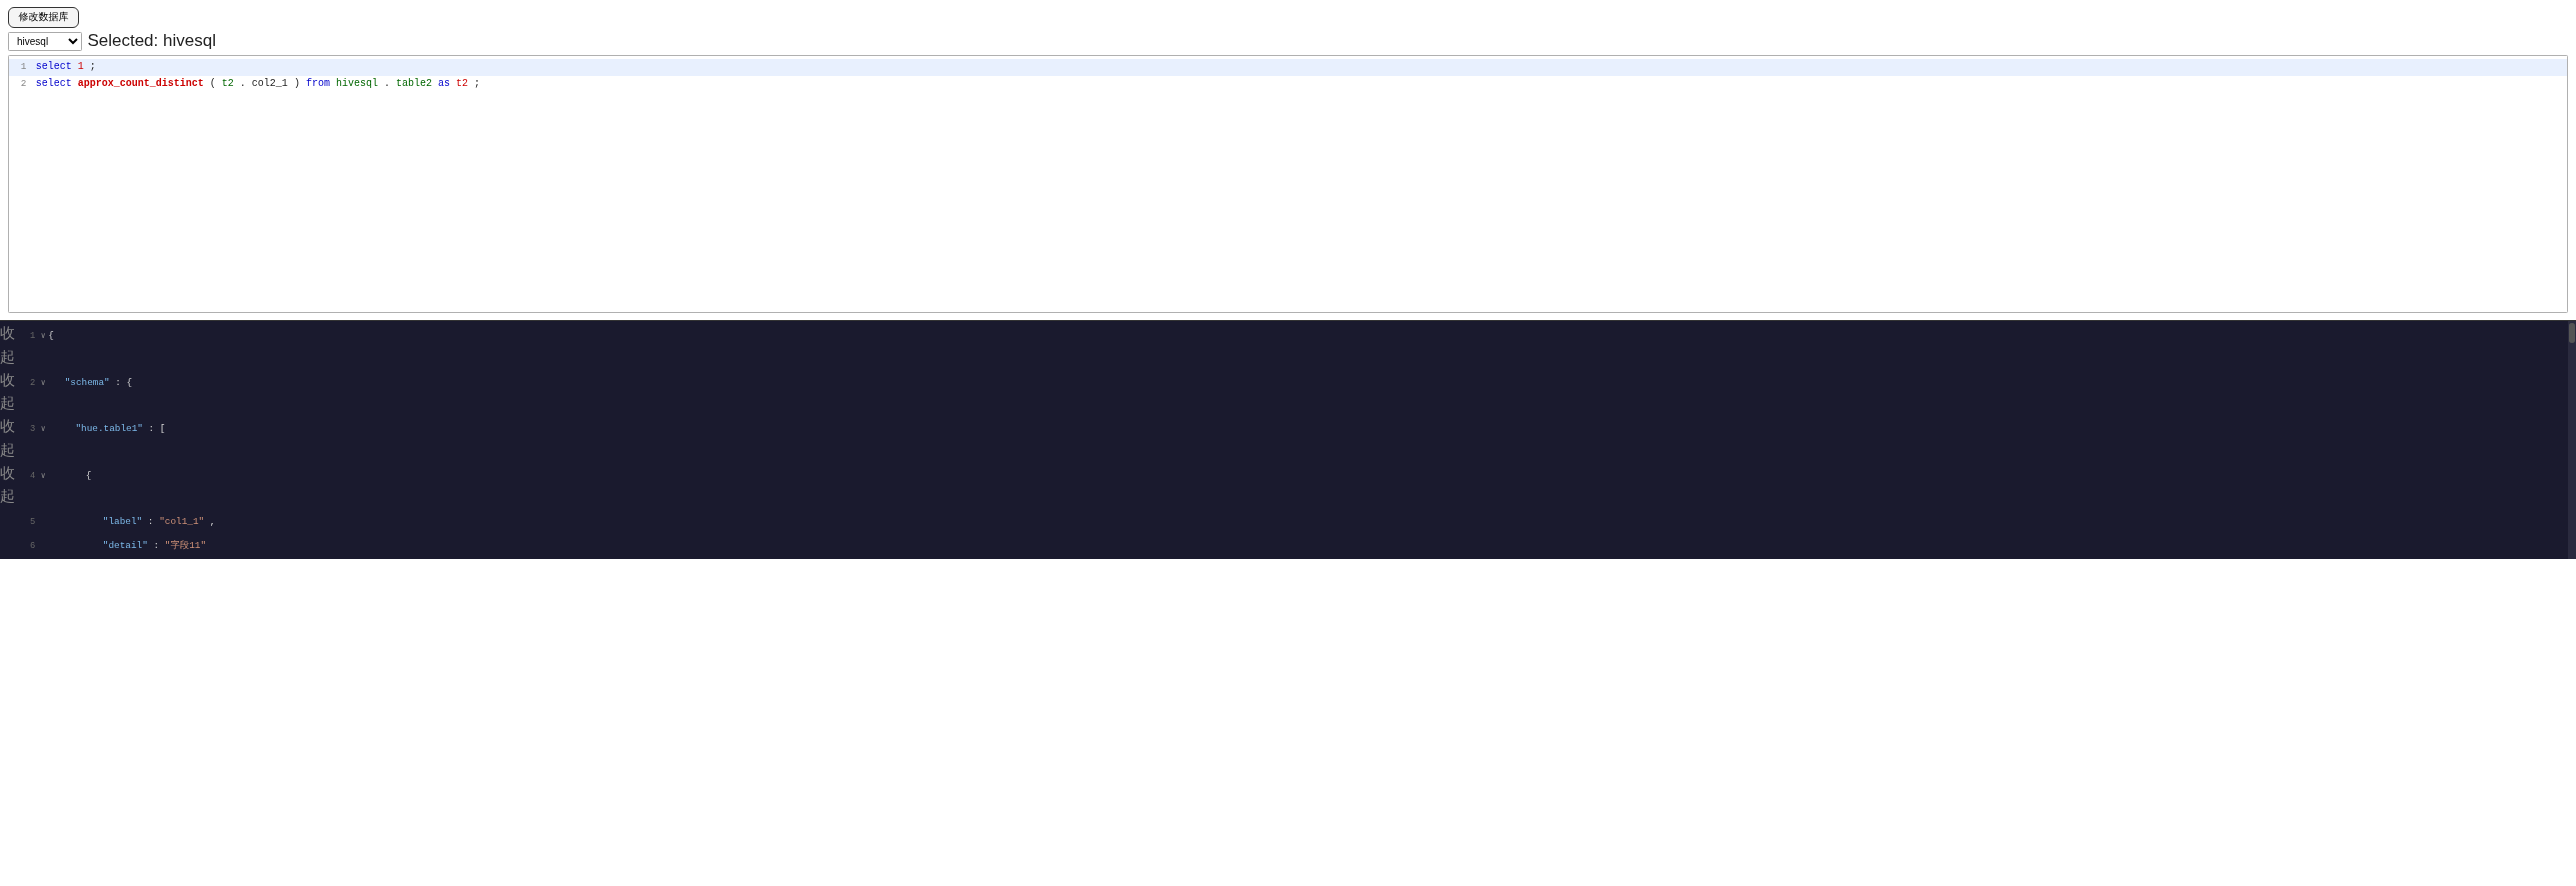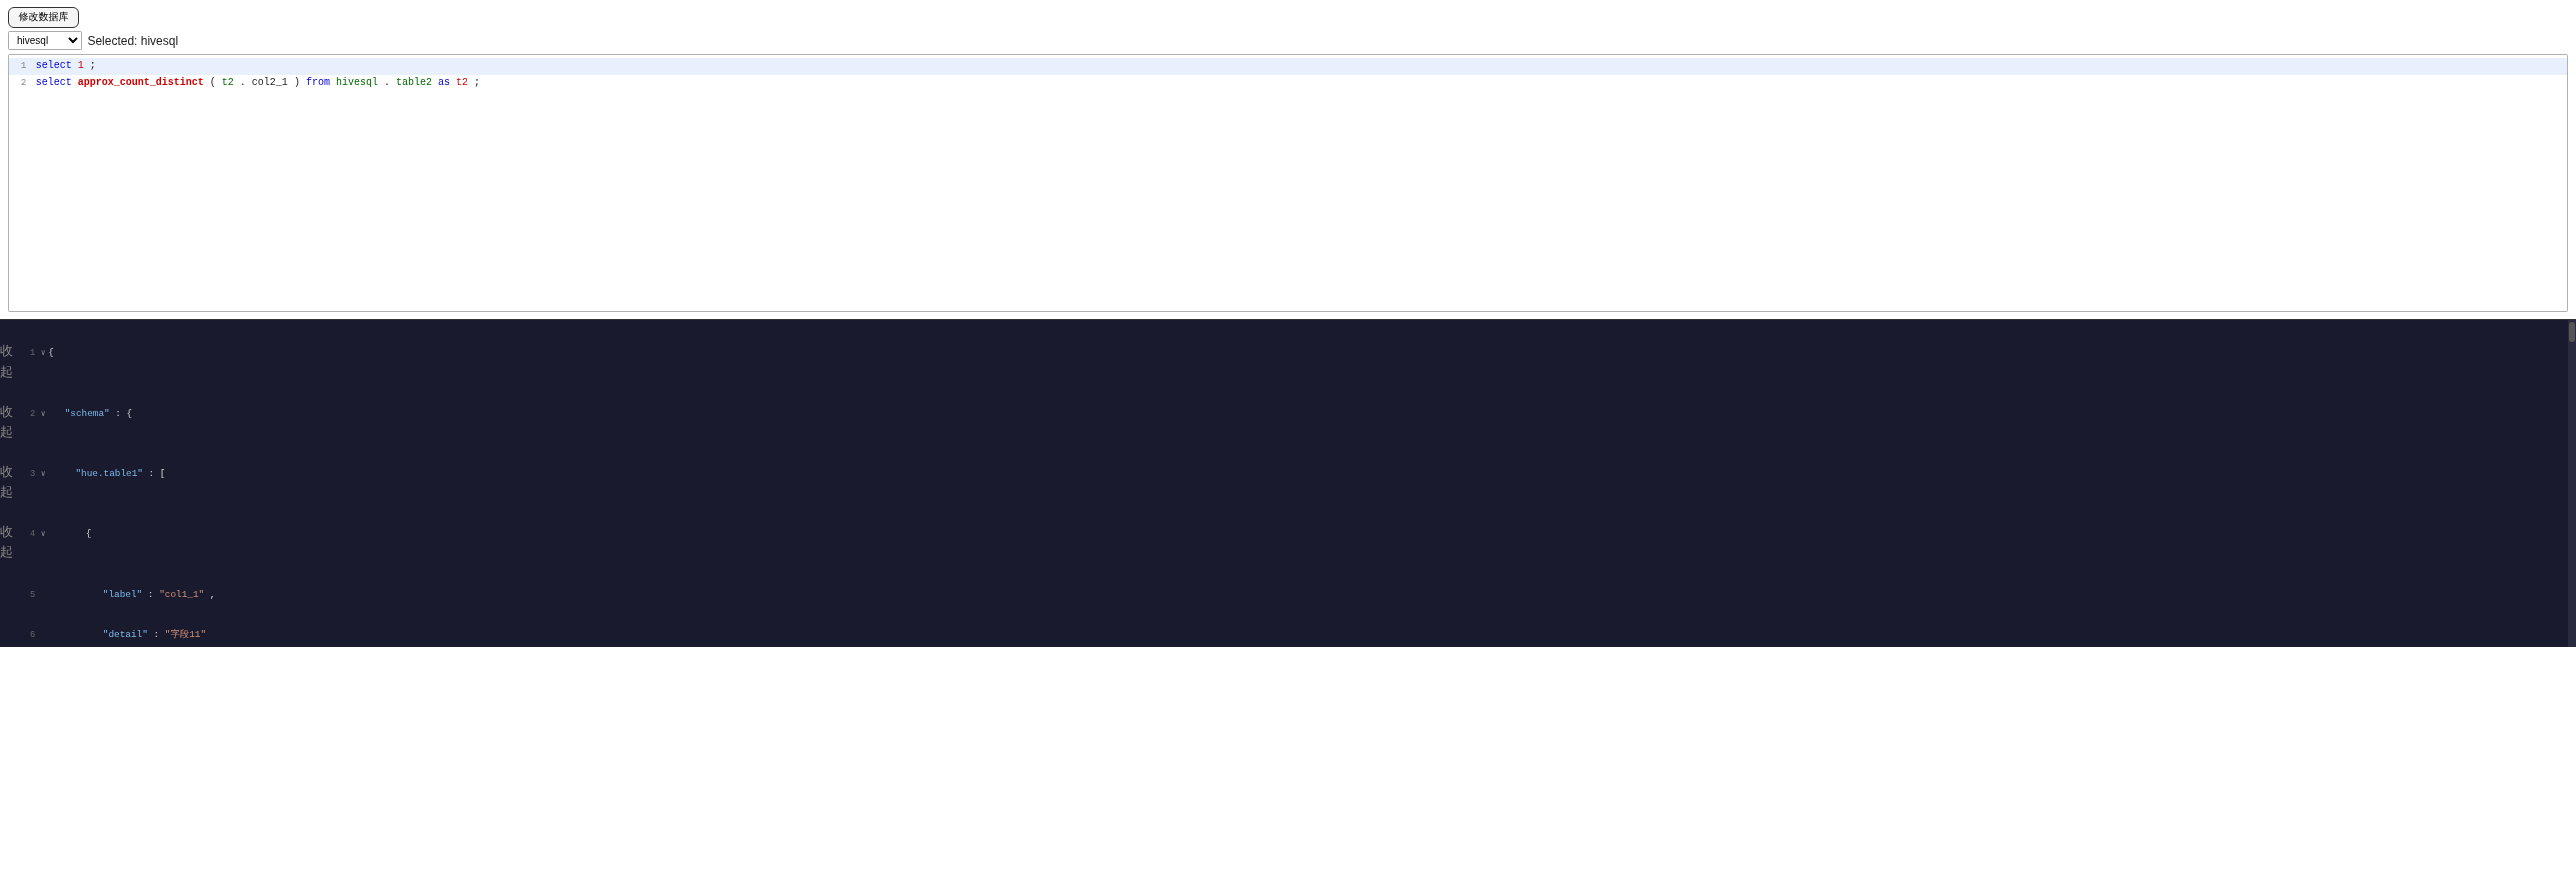--- a/index.html
+++ b/index.html
@@ -41,21 +41,21 @@
       border: 0.7px solid #aaa;
       background: #fff;
       font-size: 10px;
       padding: 2px 4px;
       border-radius: 1.3px;
       font-family: Arial, sans-serif;
       width: 74px;
     }
 
     .selected-label {
-      font-size: 12px;
+      font-size: 17px;
       color: #222;
     }
 
     .editor-area {
       margin: 4px 0 0 0;
       border: 0.7px solid #b0b0b0;
       border-radius: 1.3px;
       background: #fff;
       min-height: 256px;
       display: flex;
@@ -136,24 +136,23 @@
       color: #666;
       padding-right: 5.4px;
       user-select: none;
       font-size: 8.8px;
       flex-shrink: 0;
     }
 
     .json-collapse-label {
       color: #888;
       margin-right: 2.7px;
-      font-size: 13px;
+      font-size: 15px;
       width: 19px;
       flex-shrink: 0;
-      margin-top: 20px;
     }
 
     .json-line-content {
       flex: 1;
       padding-left: 0;
     }
 
     
     .j-key { color: #7cb8e8; }       
     .j-str { color: #ce9178; }       

